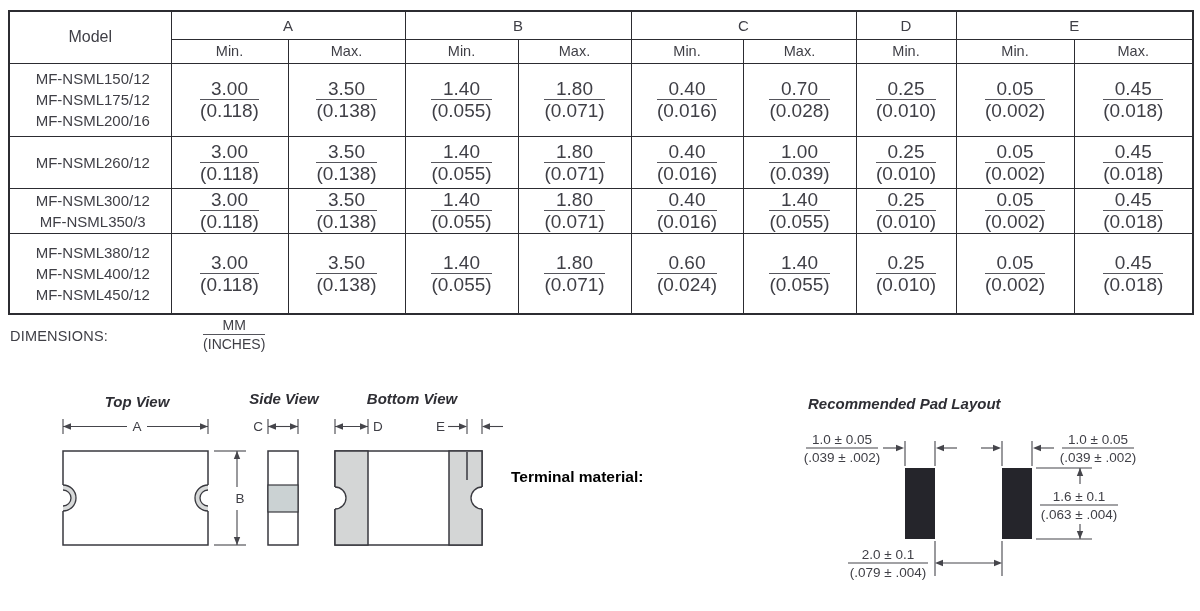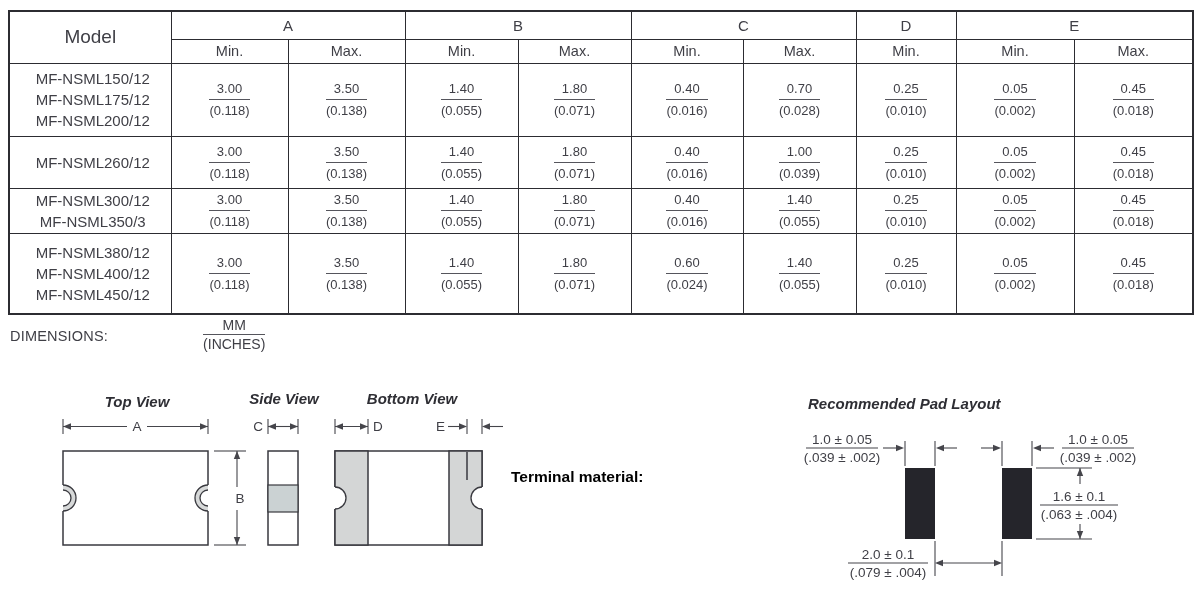--- a/index.html
+++ b/index.html
@@ -7,26 +7,26 @@
   body { position: relative; font-family: "Liberation Sans", sans-serif; color: #3f3f46; }
 
   
   .dim-table-wrap { position: absolute; left: 8px; top: 10px; }
   table.dim-table { border-collapse: collapse; table-layout: fixed; }
   table.dim-table th, table.dim-table td {
     border: 1.2px solid #2c2c31; text-align: center; vertical-align: middle;
     background: #fff; font-weight: normal;
   }
   table.dim-table { border: 2px solid #2c2c31; }
-  th.model-h { font-size: 19px; font-weight: bold; }
+  th.model-h { font-size: 16px; font-weight: bold; }
   th.letter-h { font-size: 15px; font-weight: bold; height: 28px; }
   th.sub-h { font-size: 14.5px; height: 24px; }
   td.model-cell { text-align: left; padding-left: 5px; font-size: 15px; line-height: 21px; }
   td.val-cell { }
-  .frac { display: inline-block; text-align: center; font-size: 13px; line-height: 17px; vertical-align: middle; }
+  .frac { display: inline-block; text-align: center; font-size: 19px; line-height: 17px; vertical-align: middle; }
   .frac .top { display: block; border-bottom: 1.4px solid #55555c; padding: 0 5px 2px; }
   .frac .bot { display: block; padding-top: 2px; }
 
   
   .dims-note { position: absolute; left: 10px; top: 317px; display: flex; align-items: center; gap: 32px; }
   .dims-note .lbl { font-size: 14.5px; letter-spacing: 0.2px; margin-right: 16px; padding-top: 2px; }
   .frac2 { display: inline-block; text-align: center; font-size: 14px; line-height: 16px; margin-left: 47px; }
   .frac2 .top { display: block; border-bottom: 1.4px solid #55555c; padding-bottom: 1px; }
   .frac2 .bot { display: block; padding-top: 1px; }
 
@@ -84,21 +84,21 @@
         <th class="sub-h">Min.</th>
         <th class="sub-h">Min.</th>
         <th class="sub-h">Max.</th>
       </tr>
     </thead>
     <tbody>
         <tr style="height: 73px;">
           <td class="model-cell">
             <div class="model-line">MF-NSML150/12</div>
             <div class="model-line">MF-NSML175/12</div>
-            <div class="model-line">MF-NSML200/12</div>
+            <div class="model-line">MF-NSML200/16</div>
           </td>
           <td class="val-cell"><div class="frac"><span class="top">3.00</span><span class="bot">(0.118)</span></div></td>
           <td class="val-cell"><div class="frac"><span class="top">3.50</span><span class="bot">(0.138)</span></div></td>
           <td class="val-cell"><div class="frac"><span class="top">1.40</span><span class="bot">(0.055)</span></div></td>
           <td class="val-cell"><div class="frac"><span class="top">1.80</span><span class="bot">(0.071)</span></div></td>
           <td class="val-cell"><div class="frac"><span class="top">0.40</span><span class="bot">(0.016)</span></div></td>
           <td class="val-cell"><div class="frac"><span class="top">0.70</span><span class="bot">(0.028)</span></div></td>
           <td class="val-cell"><div class="frac"><span class="top">0.25</span><span class="bot">(0.010)</span></div></td>
           <td class="val-cell"><div class="frac"><span class="top">0.05</span><span class="bot">(0.002)</span></div></td>
           <td class="val-cell"><div class="frac"><span class="top">0.45</span><span class="bot">(0.018)</span></div></td>

